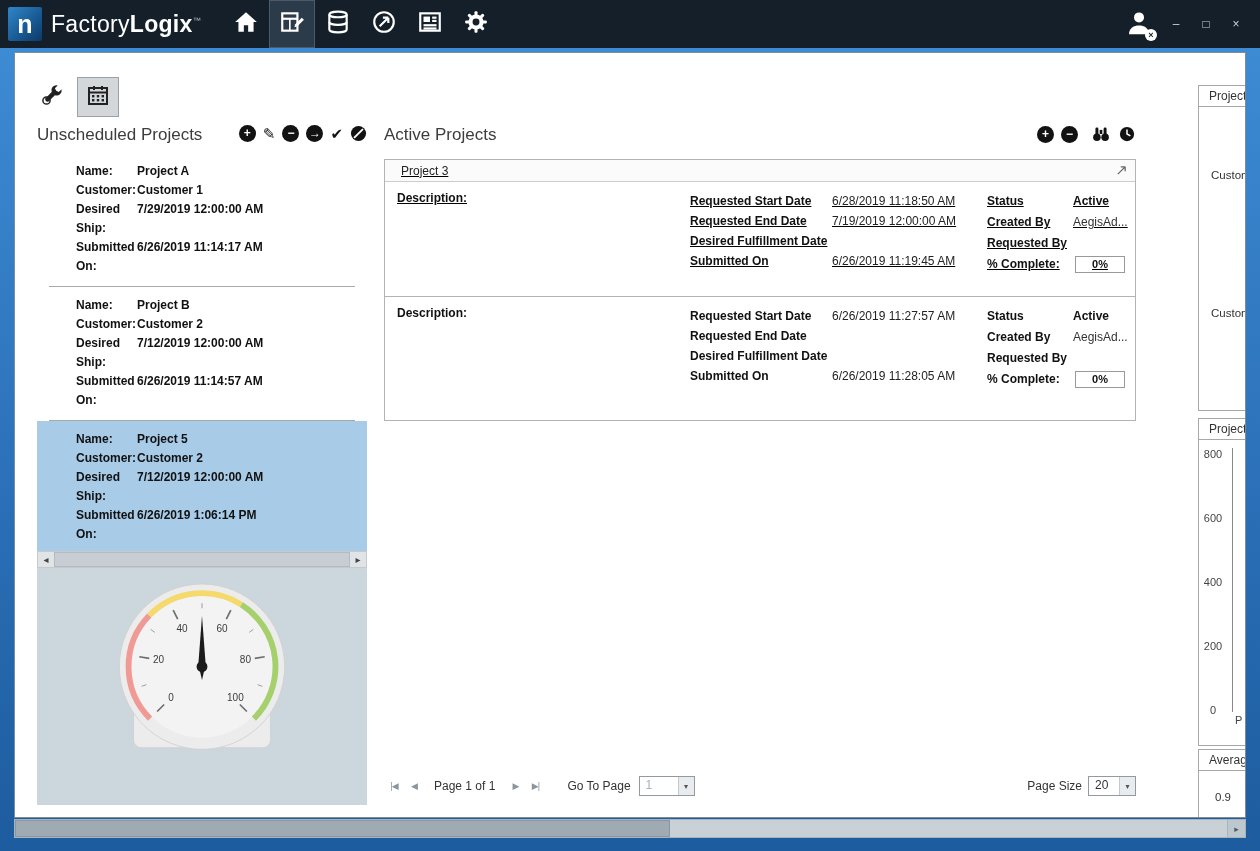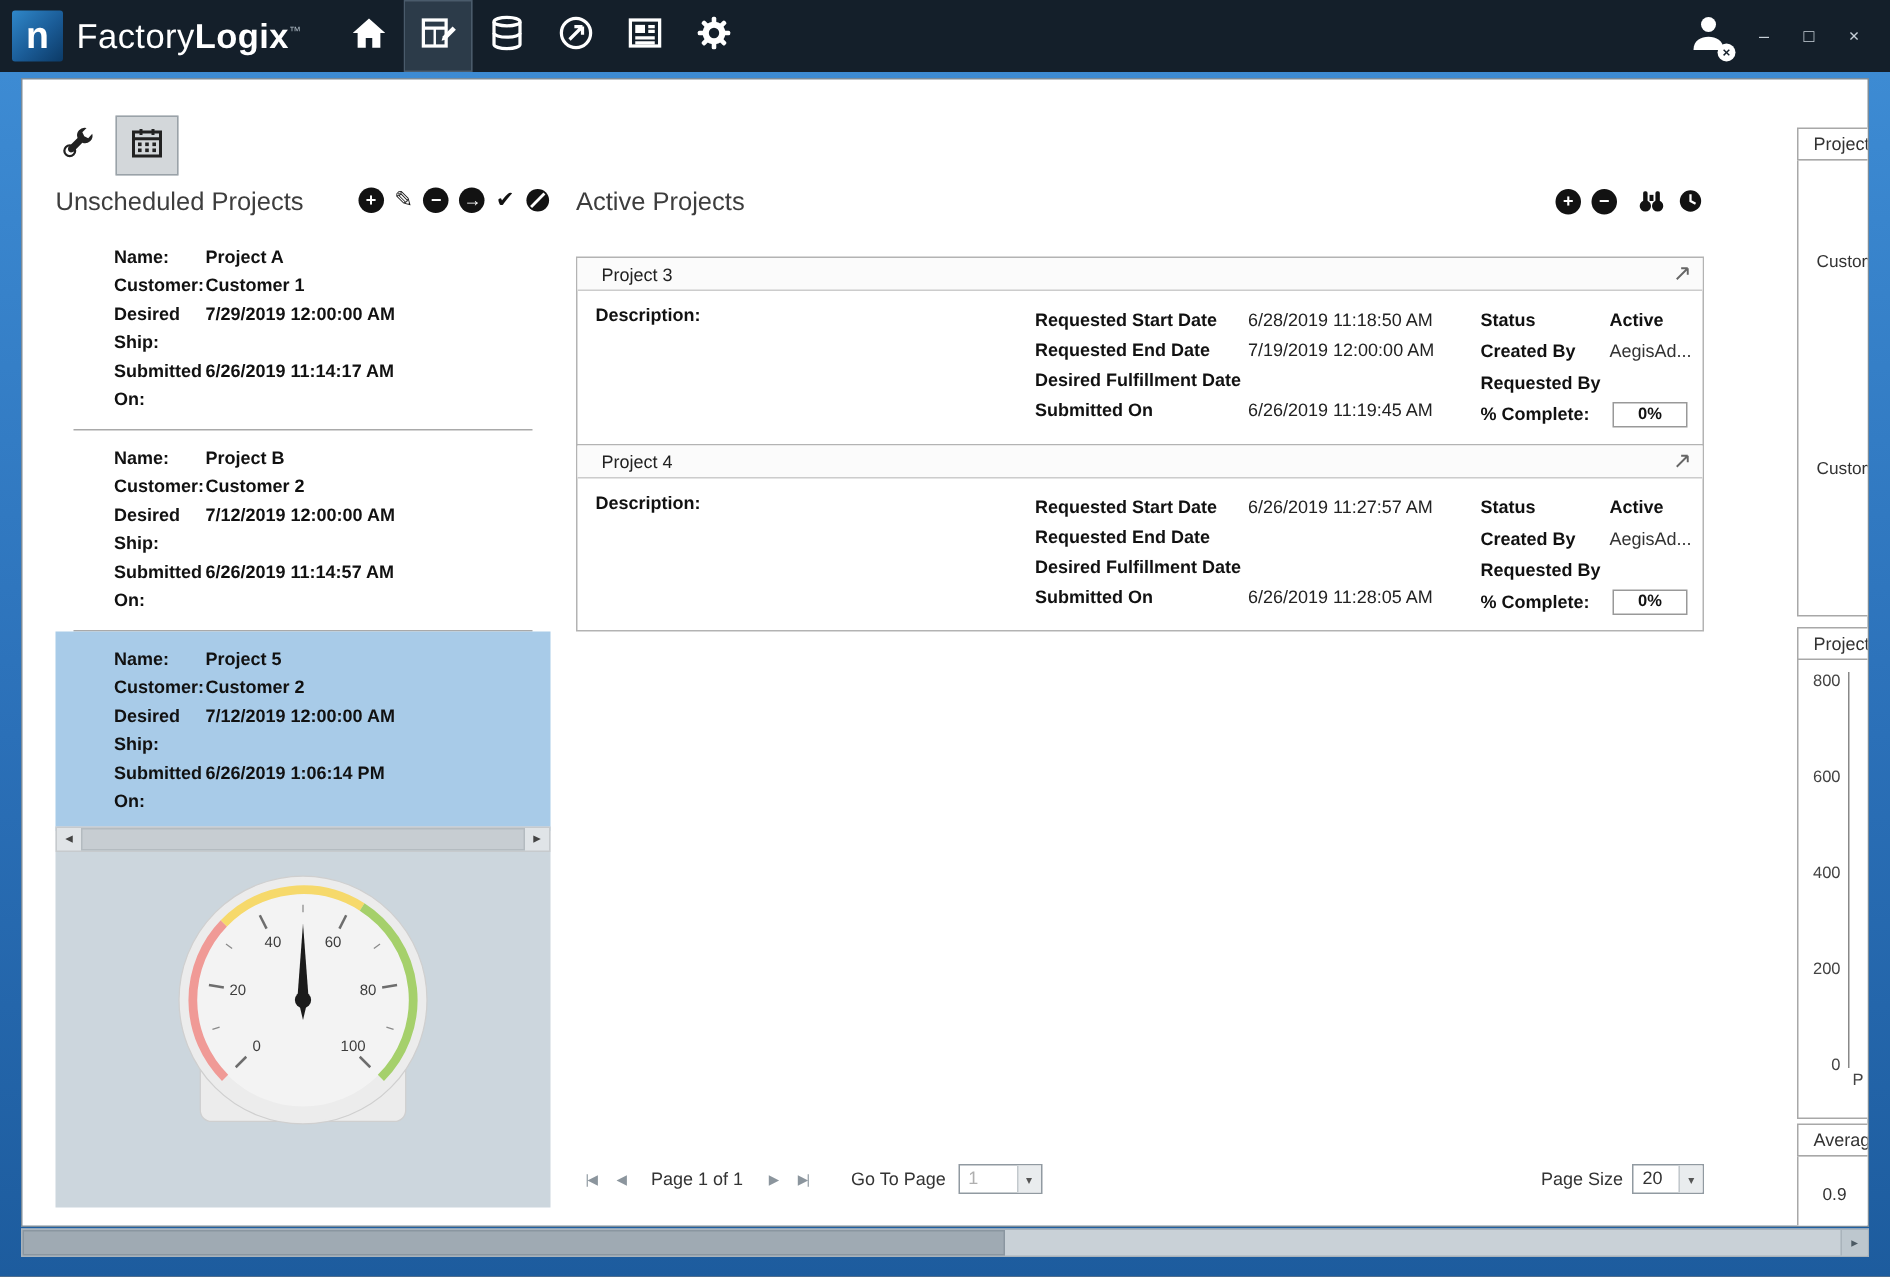--- a/index.html
+++ b/index.html
@@ -65,21 +65,21 @@
   .gauge-title { font-size:15px; color:#2e2e2e; }
   .gauge-value { font-size:20px; font-weight:bold; color:var(--value-green,#3cb44a); margin-top:7px; }
   svg.gauge { display:block; margin:2px auto 0; width:218px; height:172px; }
   .band-red   { stroke:var(--gauge-red,#f09a96); }
   .band-yel   { stroke:var(--gauge-yellow,#f6d96b); }
   .band-grn   { stroke:var(--gauge-green,#a5d06b); }
 
   
   .center-head { left:369px; width:752px; }
   .card { position:absolute; left:369px; width:752px; background:#fff; border:1px solid #b3b3b3; }
-  .card.c1 { top:118px; height:143px; }
+  .card.c1 { top:106px; height:143px;text-decoration:underline; }
   .card.c2 { top:243px; height:125px; }
   .card-head { height:22px; border-bottom:1px solid #cccccc; background:#fbfbfb; display:flex; align-items:center;
                padding:0 8px 0 16px; font-size:12px; color:#222; }
   .card-head .expand { margin-left:auto; display:flex; }
   .card-body { display:flex; padding:9px 0 0 12px; font-size:12px; color:#111; }
   .cb-desc { width:293px; font-weight:bold; }
   .cb-mid { width:297px; }
   .mrow { display:flex; line-height:20px; }
   .mrow .l { width:142px; font-weight:bold; }
   .mrow .v { color:#222; }
@@ -102,21 +102,21 @@
   .combo .cbtn { width:16px; background:#e9ecee; border-left:1px solid #c3c9cd; display:flex; align-items:center;
                  justify-content:center; font-size:8px; color:#555; }
   .spacer { flex:1; }
 
   
   .right-col { position:absolute; left:1169px; top:0; width:240px; height:766px; }
   .rc-tab { position:absolute; left:14px; height:22px; line-height:20px; padding:0 10px; border:1px solid #a8a8a8;
             background:#fff; font-size:12px; color:#333; white-space:nowrap; z-index:2; }
   .rc-box { position:absolute; left:14px; width:226px; border:1px solid #a8a8a8; background:#fff; }
   .rc-label { position:absolute; left:12px; font-size:11.5px; color:#333; white-space:nowrap; }
-  .tick { position:absolute; font-size:11px; color:#444; width:28px; text-align:right; }
+  .tick { position:absolute; font-size:11px; color:#444; width:28px; text-align:center; }
   .axis { position:absolute; left:33px; top:8px; width:1px; height:264px; background:#888; }
   .xlab { position:absolute; left:36px; top:274px; font-size:11px; color:#444; }
 
   
   .hscroll { position:absolute; left:14px; top:771px; width:1232px; height:19px; background:#c9d1d7; border:1px solid #a9b3bb; }
   .hthumb { position:absolute; left:0; top:0; bottom:0; width:655px; background:#9faab3; border:1px solid #8a96a0; }
   .harrow { position:absolute; right:0; top:0; bottom:0; width:18px; background:#bdc7ce; border-left:1px solid #a9b3bb;
             display:flex; align-items:center; justify-content:center; font-size:9px; color:#4c5a64; }
 </style>
 </head>
@@ -438,28 +438,20 @@
               </div>
             <div class="rrow">
                 <span class="l">% Complete:</span>
                 <span class="pct-box">0%</span>
               </div>
           </div>
         </div>
       </div>
 
       <div class="card c2">
-        <div class="card-head">
-          <span>Project 4</span>
-          <span class="expand">
-            <svg width="11" height="11" viewBox="0 0 12 12">
-                <path d="M2 10 L10 2 M10 2 H5.2 M10 2 V6.8" stroke="#666" stroke-width="1.4" fill="none"></path>
-              </svg>
-          </span>
-        </div>
         <div class="card-body">
           <div class="cb-desc">Description:</div>
           <div class="cb-mid">
             <div class="mrow">
                 <span class="l">Requested Start Date</span>
                 <span class="v">6/26/2019 11:27:57 AM</span>
               </div>
             <div class="mrow">
                 <span class="l">Requested End Date</span>
                 <span class="v"></span>

